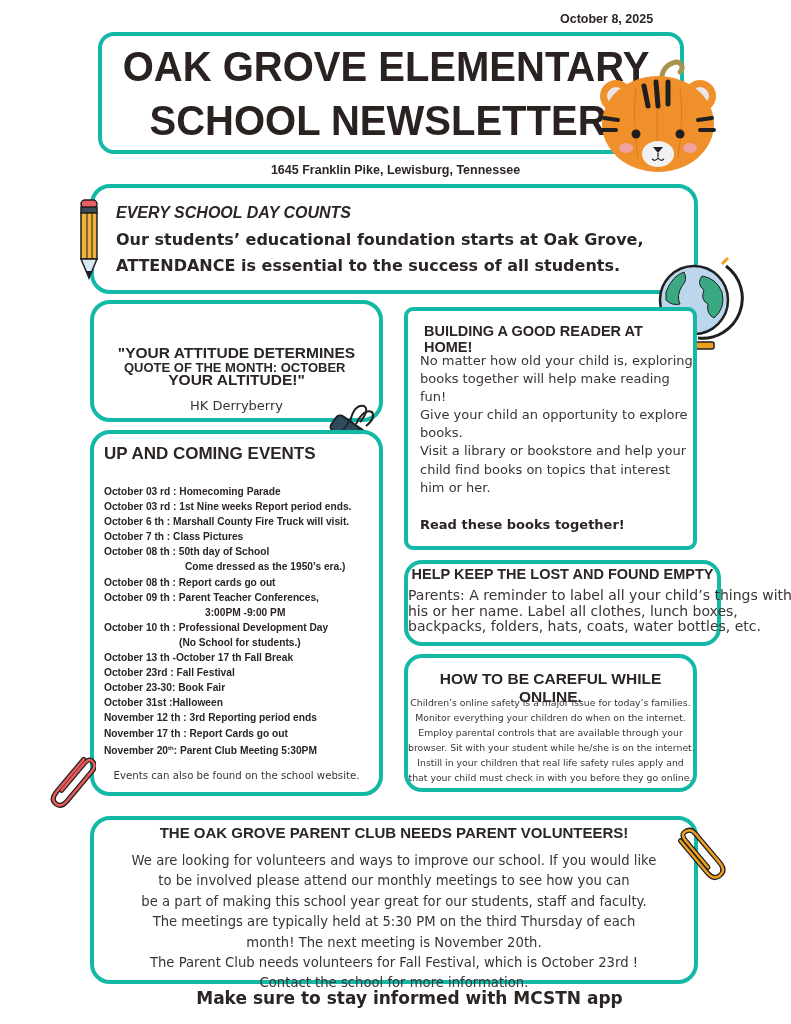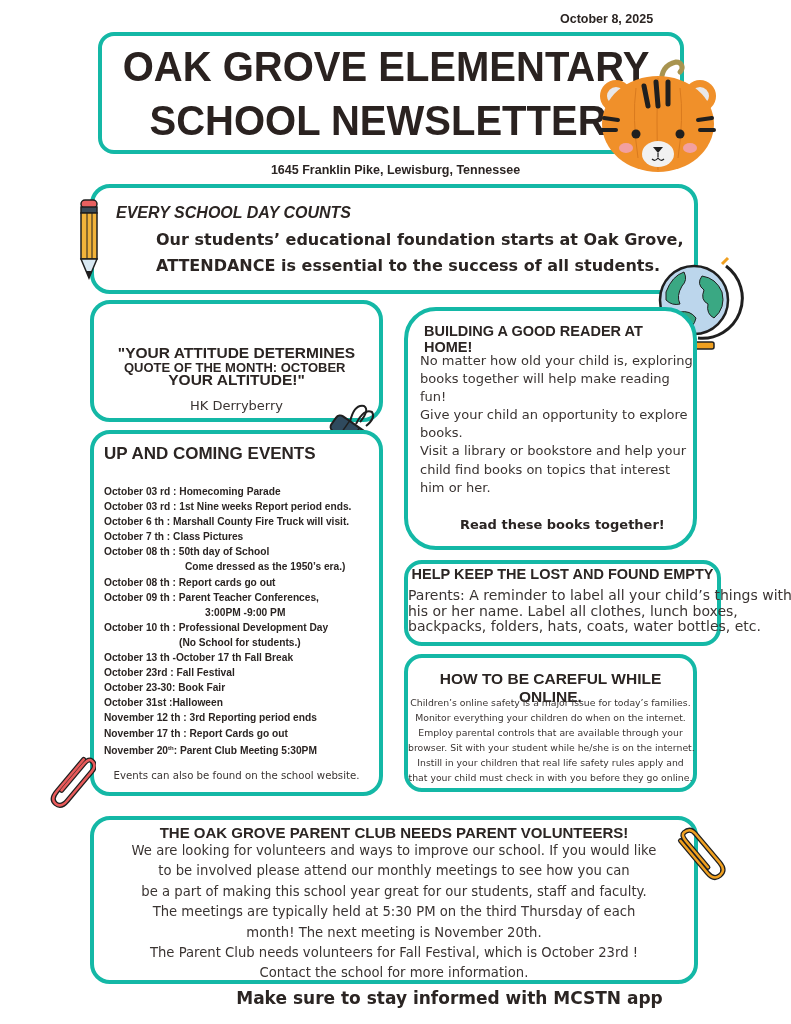--- a/index.html
+++ b/index.html
@@ -1,21 +1,21 @@
 <!DOCTYPE html>
 <html><head>
 <meta charset="utf-8">
 <style>
   * { box-sizing: border-box; margin: 0; padding: 0; }
   html, body { width: 791px; height: 1024px; background: #ffffff; overflow: hidden; }
   body { position: relative; font-family: "DejaVu Sans", sans-serif; color: #2b2523; }
 
   .abs { position: absolute; }
   .box { position: absolute; border: 4px solid #14b8a6; border-radius: 22px; background: #fff; }
-  .bold { font-family: "DejaVu Sans", sans-serif; font-weight: 700; color: #2b2523; margin-left: 40px; }
+  .bold { font-family: "DejaVu Sans", sans-serif; font-weight: 700; color: #2b2523; }
   .light { font-family: "DejaVu Sans", sans-serif; font-weight: 400; color: #3a3432; }
 
   #date { left: 560px; top: 12px; font-size: 12.5px; font-weight: 700; font-family: "Liberation Sans", sans-serif; }
 
   #title-box { left: 98px; top: 32px; width: 586px; height: 122px; border-width: 4px; border-radius: 16px; }
   #title-l1, #title-l2 { position: absolute; left: 0; right: 0; text-align: center; font-family: "Liberation Sans", sans-serif; font-weight: 700; font-size: 40px; color: #2a2220; transform: scaleY(1.05); letter-spacing: 0px; }
   #title-l1 { top: 8px; left: -10px; }
   #title-l2 { top: 62px; left: -26px; }
 
   #address { left: 0; width: 791px; top: 163px; text-align: center; font-size: 12.5px; font-weight: 700; font-family: "Liberation Sans", sans-serif; }
@@ -33,37 +33,37 @@
 
   #events-box { left: 90px; top: 430px; width: 293px; height: 366px; border-radius: 20px; }
   #events-head { left: 10px; top: 10px; font-size: 17px; font-family: "Liberation Sans", sans-serif; font-weight: 700; }
   #events-list { left: 10px; top: 50px; width: 275px; }
   .ev { font-size: 10.2px; font-weight: 700; line-height: 15.1px; white-space: nowrap; font-family: "Liberation Sans", sans-serif; color: #2b2523; }
   .ev.indent1 { padding-left: 81px; }
   .ev.indent2 { padding-left: 101px; }
   .ev.indent3 { padding-left: 75px; }
   #events-footer { left: 0; right: 0; top: 336px; text-align: center; font-size: 10.2px; color: #3a3432; }
 
-  #reader-box { left: 404px; top: 307px; width: 293px; height: 243px; border-radius: 32px; }
+  #reader-box { left: 404px; top: 307px; width: 293px; height: 243px; border-radius: 9px; }
   #reader-head { left: 16px; top: 12px; font-size: 14.5px; font-family: "Liberation Sans", sans-serif; font-weight: 700; }
   #reader-body { left: 12px; top: 41px; width: 270px; font-size: 13px; line-height: 18.1px; }
   #reader-body .line { display: block; white-space: nowrap; }
   #reader-cta { left: 12px; top: 206px; font-size: 13px; font-weight: 700; }
 
   #lost-box { left: 404px; top: 560px; width: 317px; height: 86px; border-radius: 18px; }
   #lost-head { left: 0; right: 0; top: 2px; text-align: center; font-size: 14.5px; font-family: "Liberation Sans", sans-serif; font-weight: 700; }
   #lost-body { left: 0; right: 0; top: 24px; text-align: center; font-size: 14px; line-height: 15.5px; }
 
   #online-box { left: 404px; top: 654px; width: 293px; height: 138px; border-radius: 18px; }
   #online-head { left: 0; right: 0; top: 12px; text-align: center; font-size: 15.5px; font-family: "Liberation Sans", sans-serif; font-weight: 700; }
   #online-body { left: 0; right: 0; top: 37px; text-align: center; font-size: 9.3px; line-height: 15.1px; }
 
   #club-box { left: 90px; top: 816px; width: 608px; height: 168px; border-radius: 20px; }
   #club-head { left: 0; right: 0; top: 4px; text-align: center; font-size: 15px; font-family: "Liberation Sans", sans-serif; font-weight: 700; }
-  #club-body { left: 0; right: 0; top: 21px; text-align: center; font-size: 13.2px; line-height: 20.4px; }
+  #club-body { left: 0; right: 0; top: 31px; text-align: center; font-size: 13.2px; line-height: 20.4px; }
 
   #footer-note { left: 0; width: 791px; top: 988px; text-align: center; font-size: 17px; font-weight: 700; padding-left: 28px; }
 
   .line { display: block; white-space: nowrap; }
   sup { font-size: 6px; vertical-align: super; }
 </style>
 </head>
 <body>
 
 <div id="date" class="abs">October 8, 2025</div>

